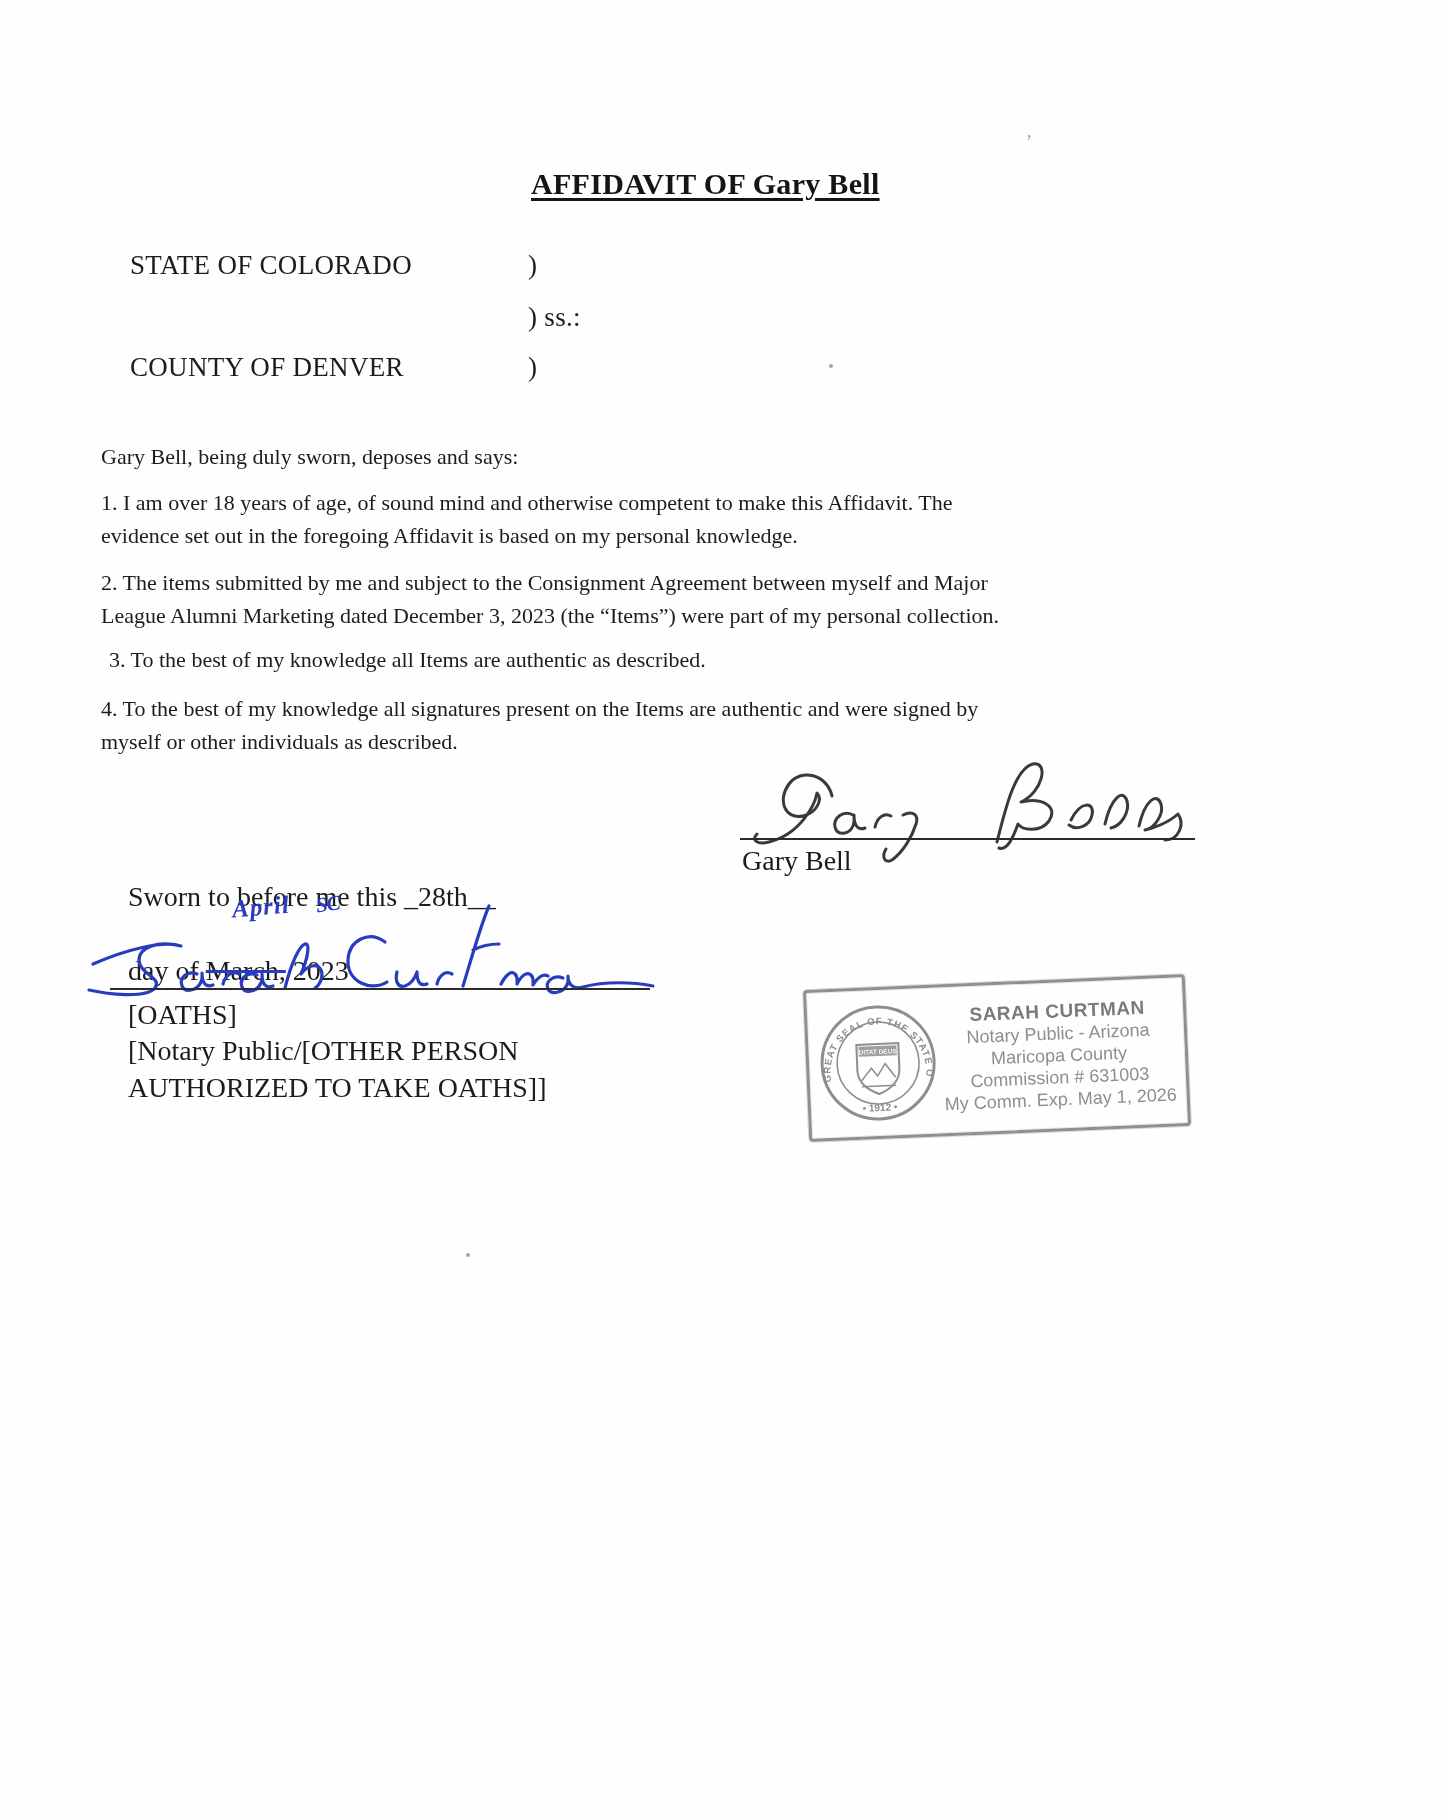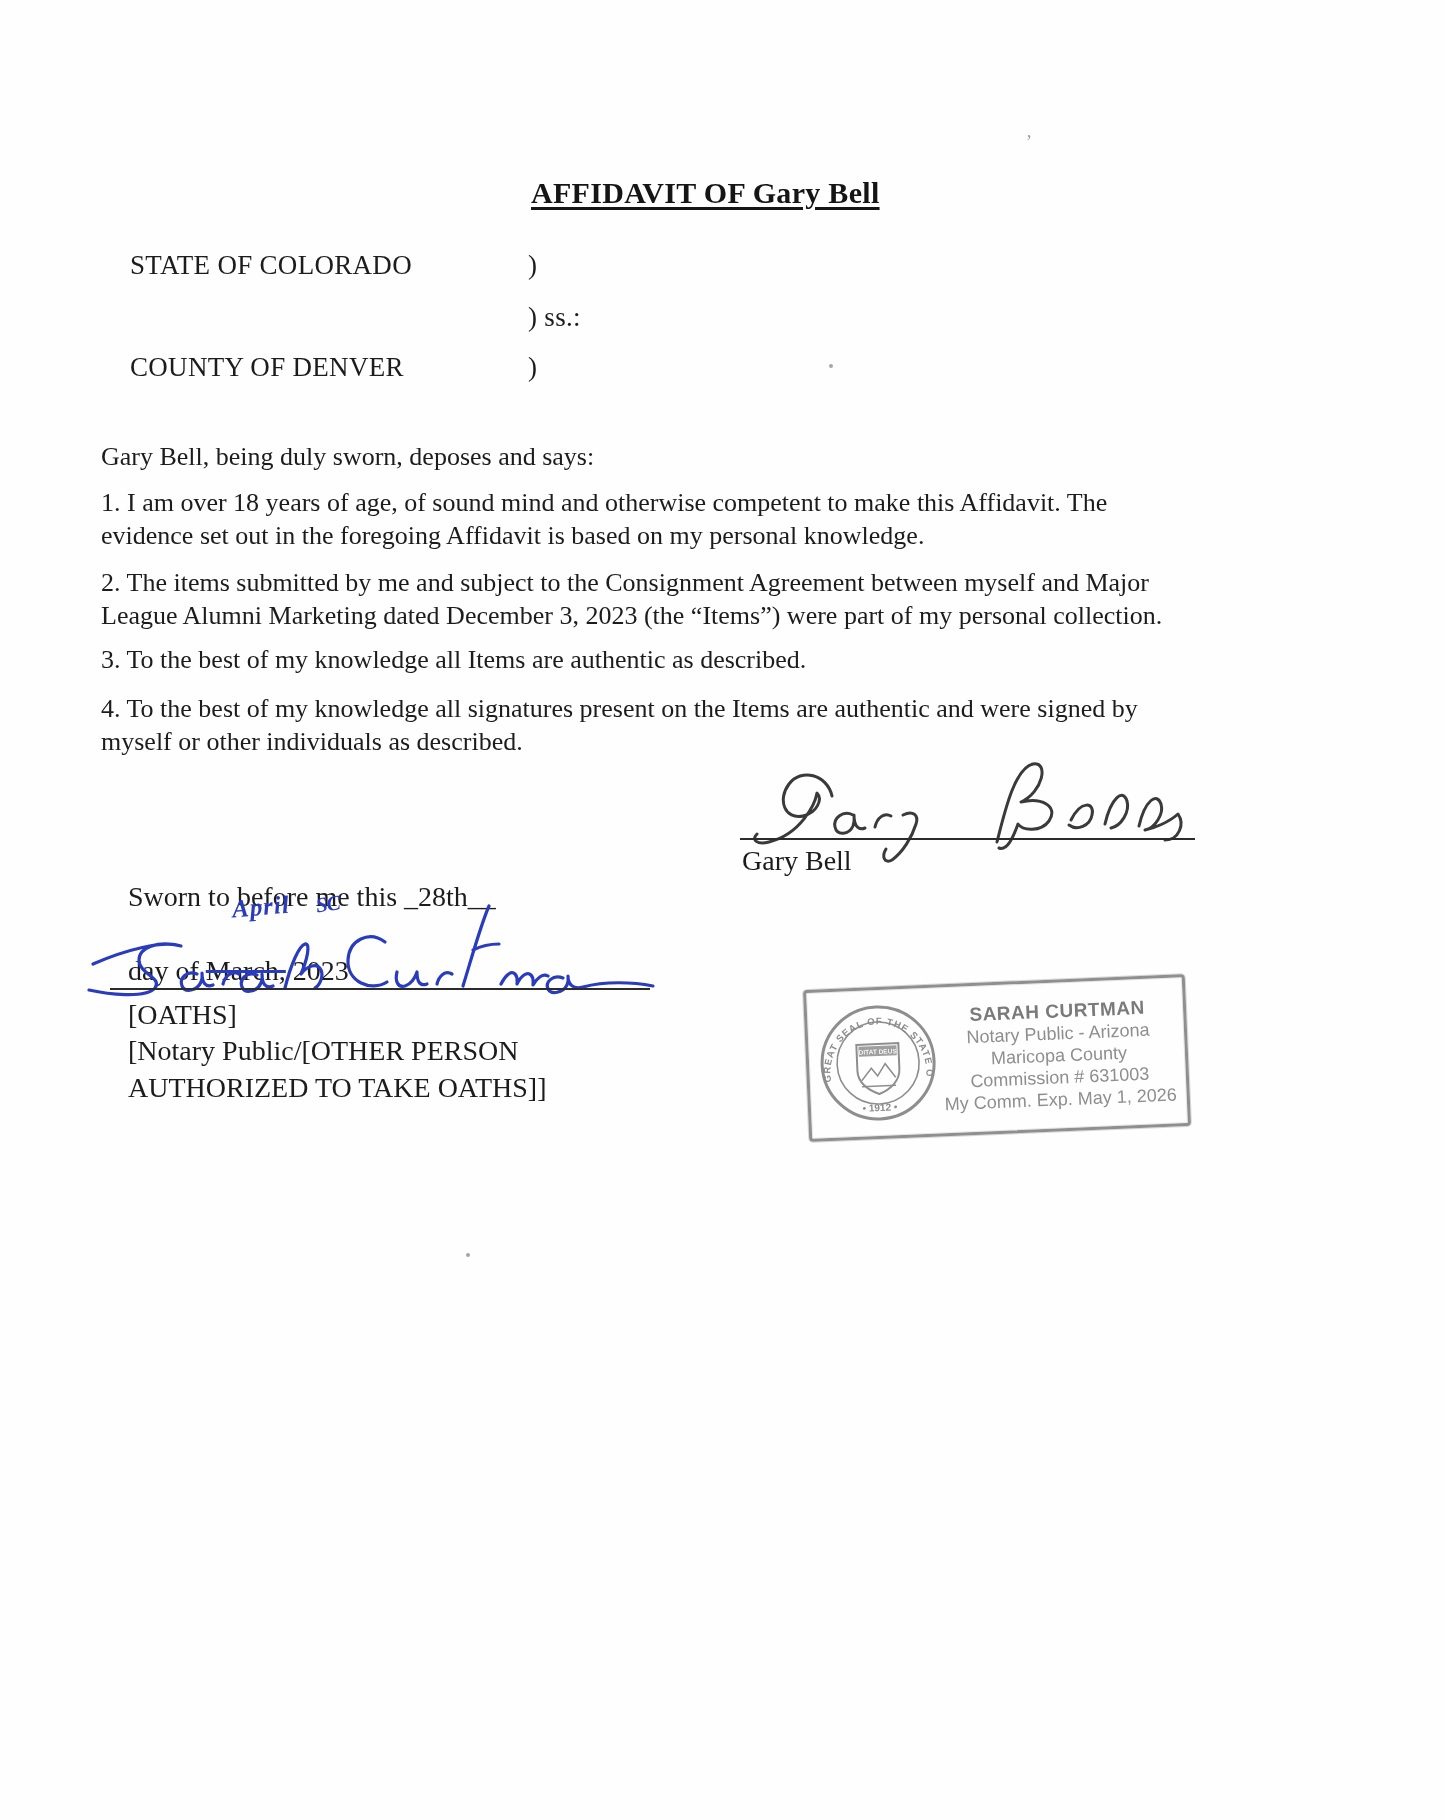--- a/index.html
+++ b/index.html
@@ -16,21 +16,21 @@
   .doc-title{
     font-weight:bold;
     font-size:30px;
     text-decoration:underline;
     text-decoration-thickness:2.5px;
     text-underline-offset:4px;
     letter-spacing:.3px;
     color:#151515;
   }
   .venue-text{font-size:27px;letter-spacing:.3px;margin-left:8px;}
-  .body-text{font-size:26px;line-height:33px;white-space:pre-line;width:1120px;}
+  .body-text{font-size:22px;line-height:33px;white-space:pre-line;width:1120px;}
   .jurat-text{font-size:28px;line-height:37px;white-space:pre-line;}
   .printed-name{font-size:28px;}
   .sig-line{border-top:2px solid #2b2b2b;height:0;}
   .strike-blue{
     text-decoration:line-through;
     text-decoration-color:#2a3cbe;
     text-decoration-thickness:2.5px;
   }
   .hand-april{
     font-size:25px;
@@ -70,41 +70,41 @@
   }
   .stamp-name{font-weight:bold;font-size:19px;color:#7a7a7a;letter-spacing:.5px;}
   .artifact{color:#9a9a9a;font-size:18px;}
   .dot{width:4px;height:4px;border-radius:50%;background:#8f8f8f;opacity:.8;}
 </style>
 </head>
 <body>
 
 <div class="page">
 
-  <div class="abs doc-title" style="left:531px;top:176px;">AFFIDAVIT OF Gary Bell</div>
+  <div class="abs doc-title" style="left:531px;top:167px;">AFFIDAVIT OF Gary Bell</div>
 
   <div class="abs artifact" style="left:1026px;top:132px;">’</div>
 
   <div class="abs venue-text" style="left:122px;top:250px;">STATE OF COLORADO</div>
   <div class="abs venue-text" style="left:520px;top:250px;">)</div>
 
   <div class="abs venue-text" style="left:520px;top:302px;">) ss.:</div>
 
   <div class="abs venue-text" style="left:122px;top:352px;text-align:center;">COUNTY OF DENVER</div>
   <div class="abs venue-text" style="left:520px;top:352px;">)</div>
 
   <div class="abs dot" style="left:829px;top:364px;"></div>
 
   <div class="abs body-text" style="left:101px;top:440px;">Gary Bell, being duly sworn, deposes and says:</div>
 
   <div class="abs body-text" style="left:101px;top:486px;">1. I am over 18 years of age, of sound mind and otherwise competent to make this Affidavit. The
 evidence set out in the foregoing Affidavit is based on my personal knowledge.</div>
   <div class="abs body-text" style="left:101px;top:566px;">2. The items submitted by me and subject to the Consignment Agreement between myself and Major
 League Alumni Marketing dated December 3, 2023 (the “Items”) were part of my personal collection.</div>
-  <div class="abs body-text" style="left:101px;top:643px;">3. To the best of my knowledge all Items are authentic as described.</div>
+  <div class="abs body-text" style="left:109px;top:643px;">3. To the best of my knowledge all Items are authentic as described.</div>
   <div class="abs body-text" style="left:101px;top:692px;">4. To the best of my knowledge all signatures present on the Items are authentic and were signed by
 myself or other individuals as described.</div>
 
   <svg class="abs" style="left:735px;top:752px;" width="465" height="115" viewBox="0 0 465 115" aria-label="Gary Bell signature">
     <g fill="none" stroke="#3a3a3a" stroke-width="3" stroke-linecap="round" stroke-linejoin="round">
 
       <path d="M 97,44 C 92,22 66,16 54,32 C 42,48 50,68 68,64 C 82,61 88,47 82,41 C 80,52 66,82 34,90 C 22,93 16,88 22,82"></path>
 
       <path d="M 118,63 C 108,58 98,66 100,75 C 102,84 114,83 118,74 C 120,69 119,64 119,63 C 119,72 122,79 130,76"></path>
 

